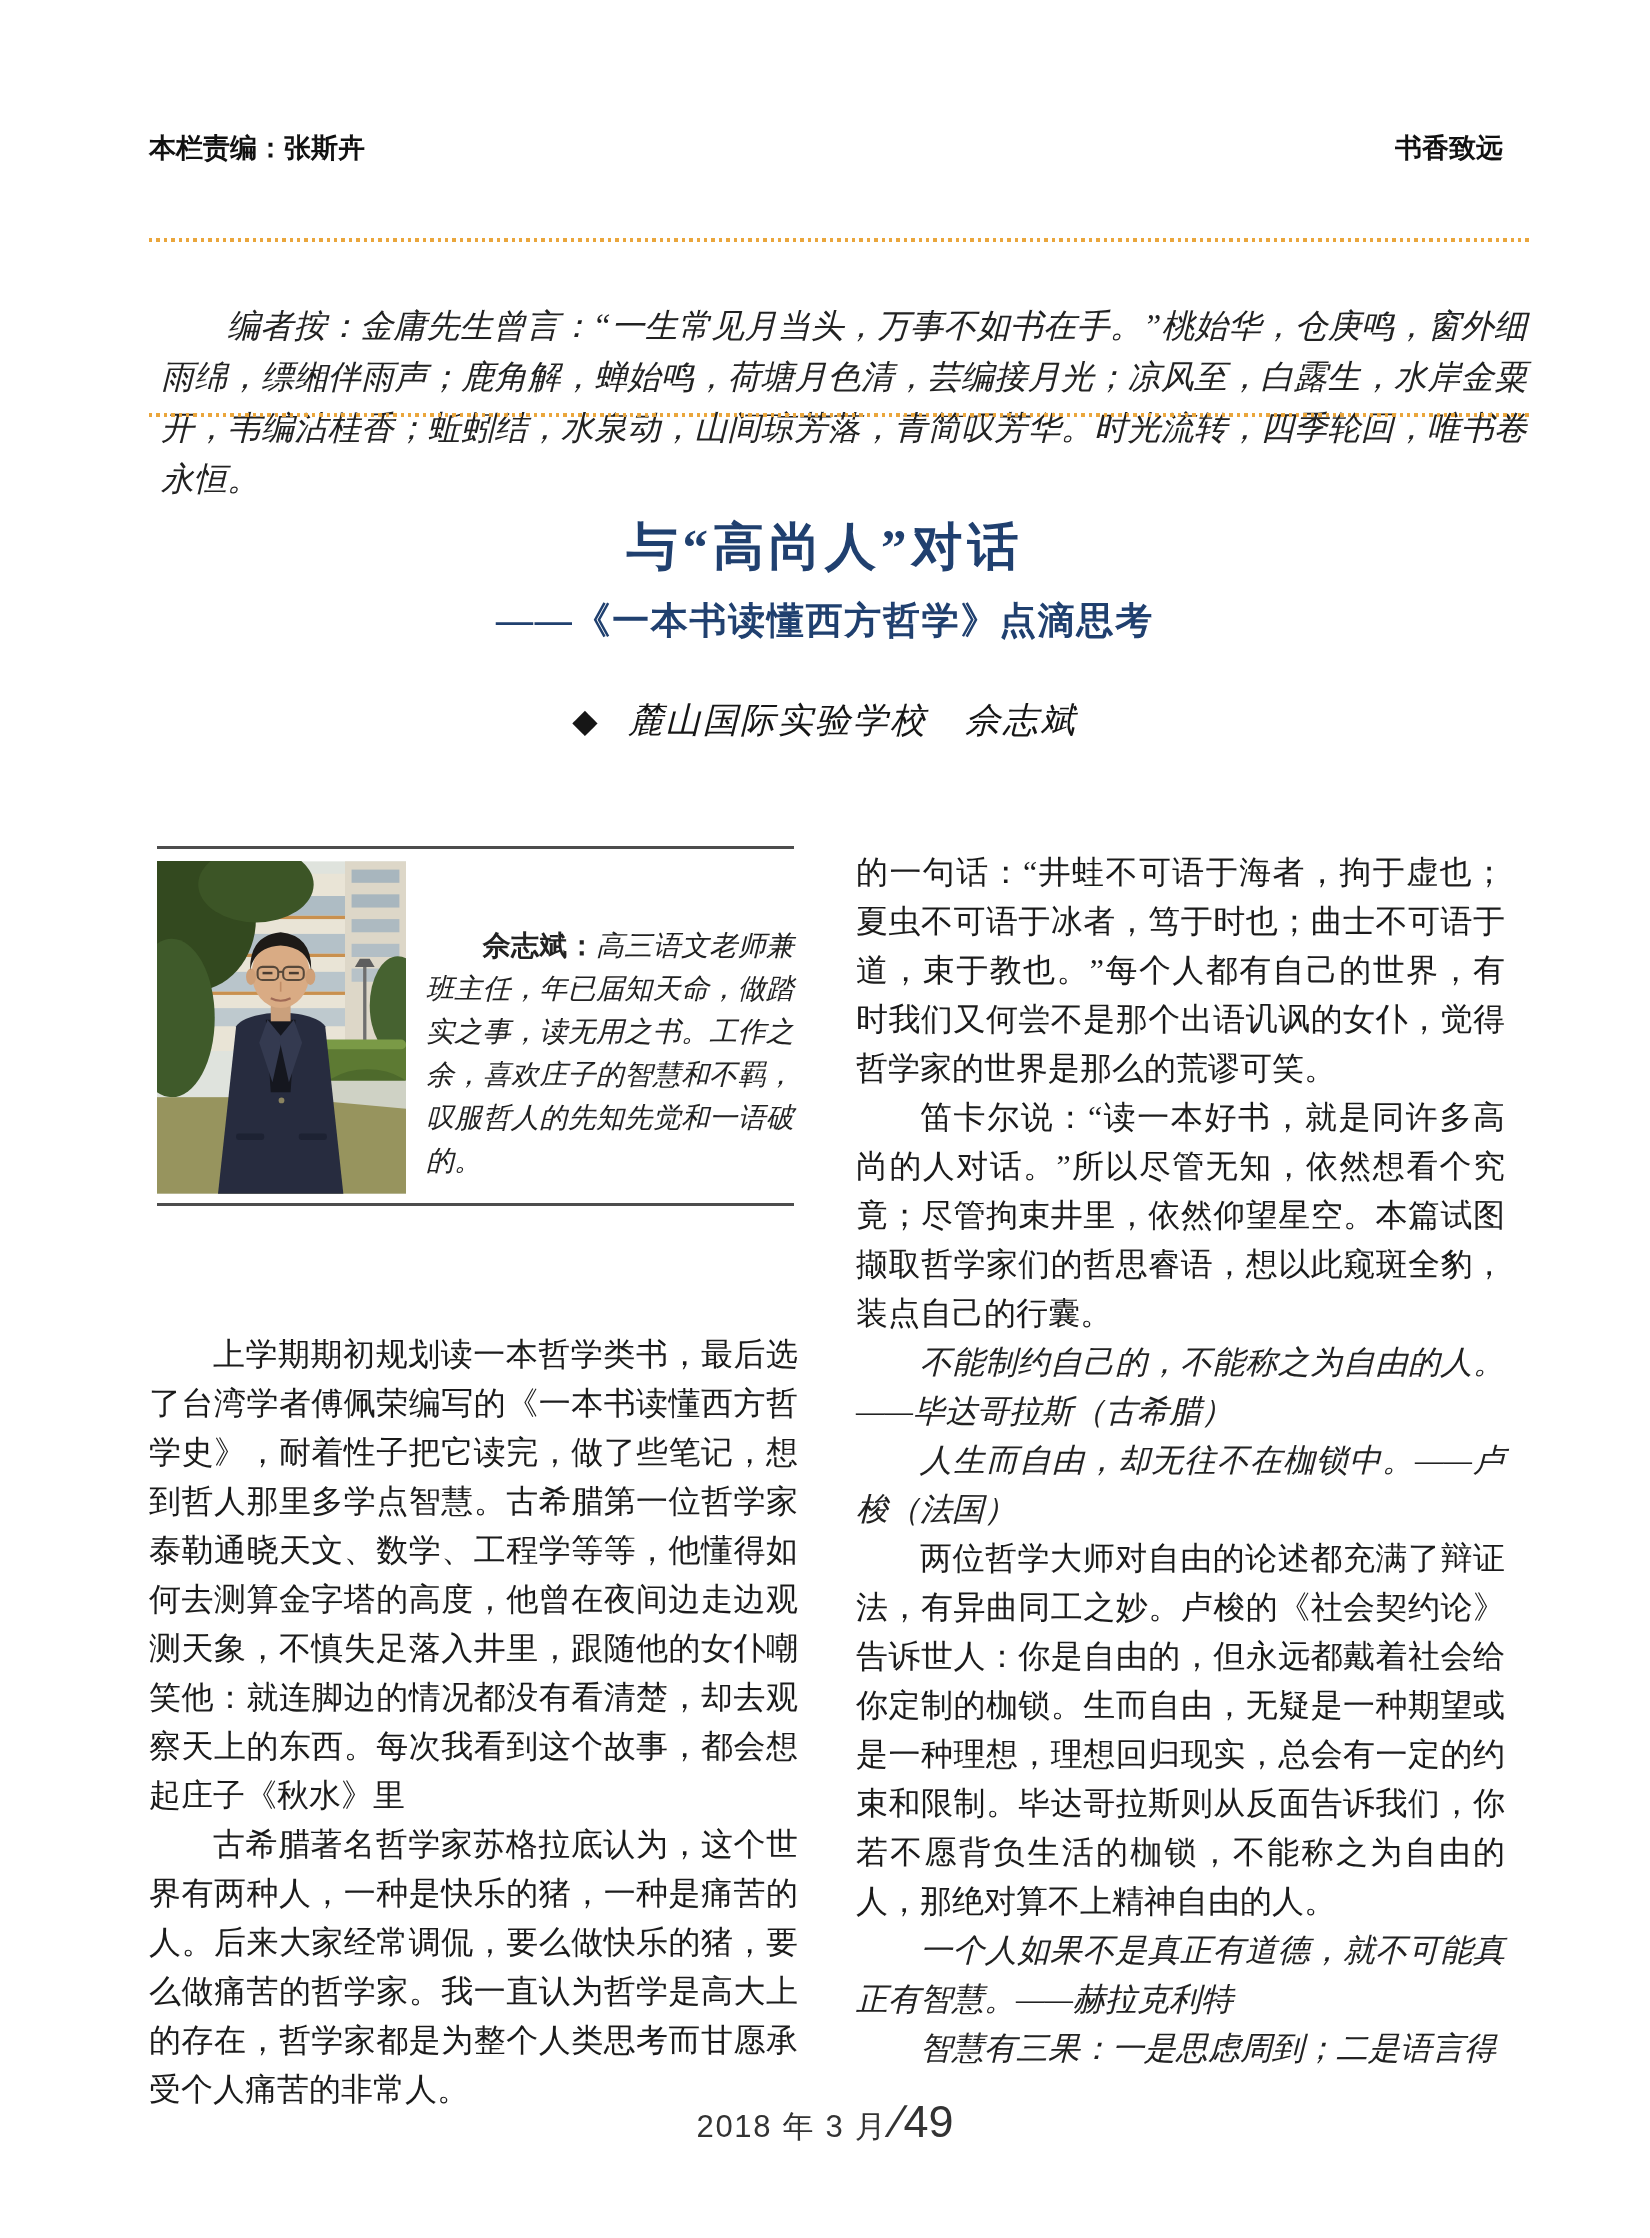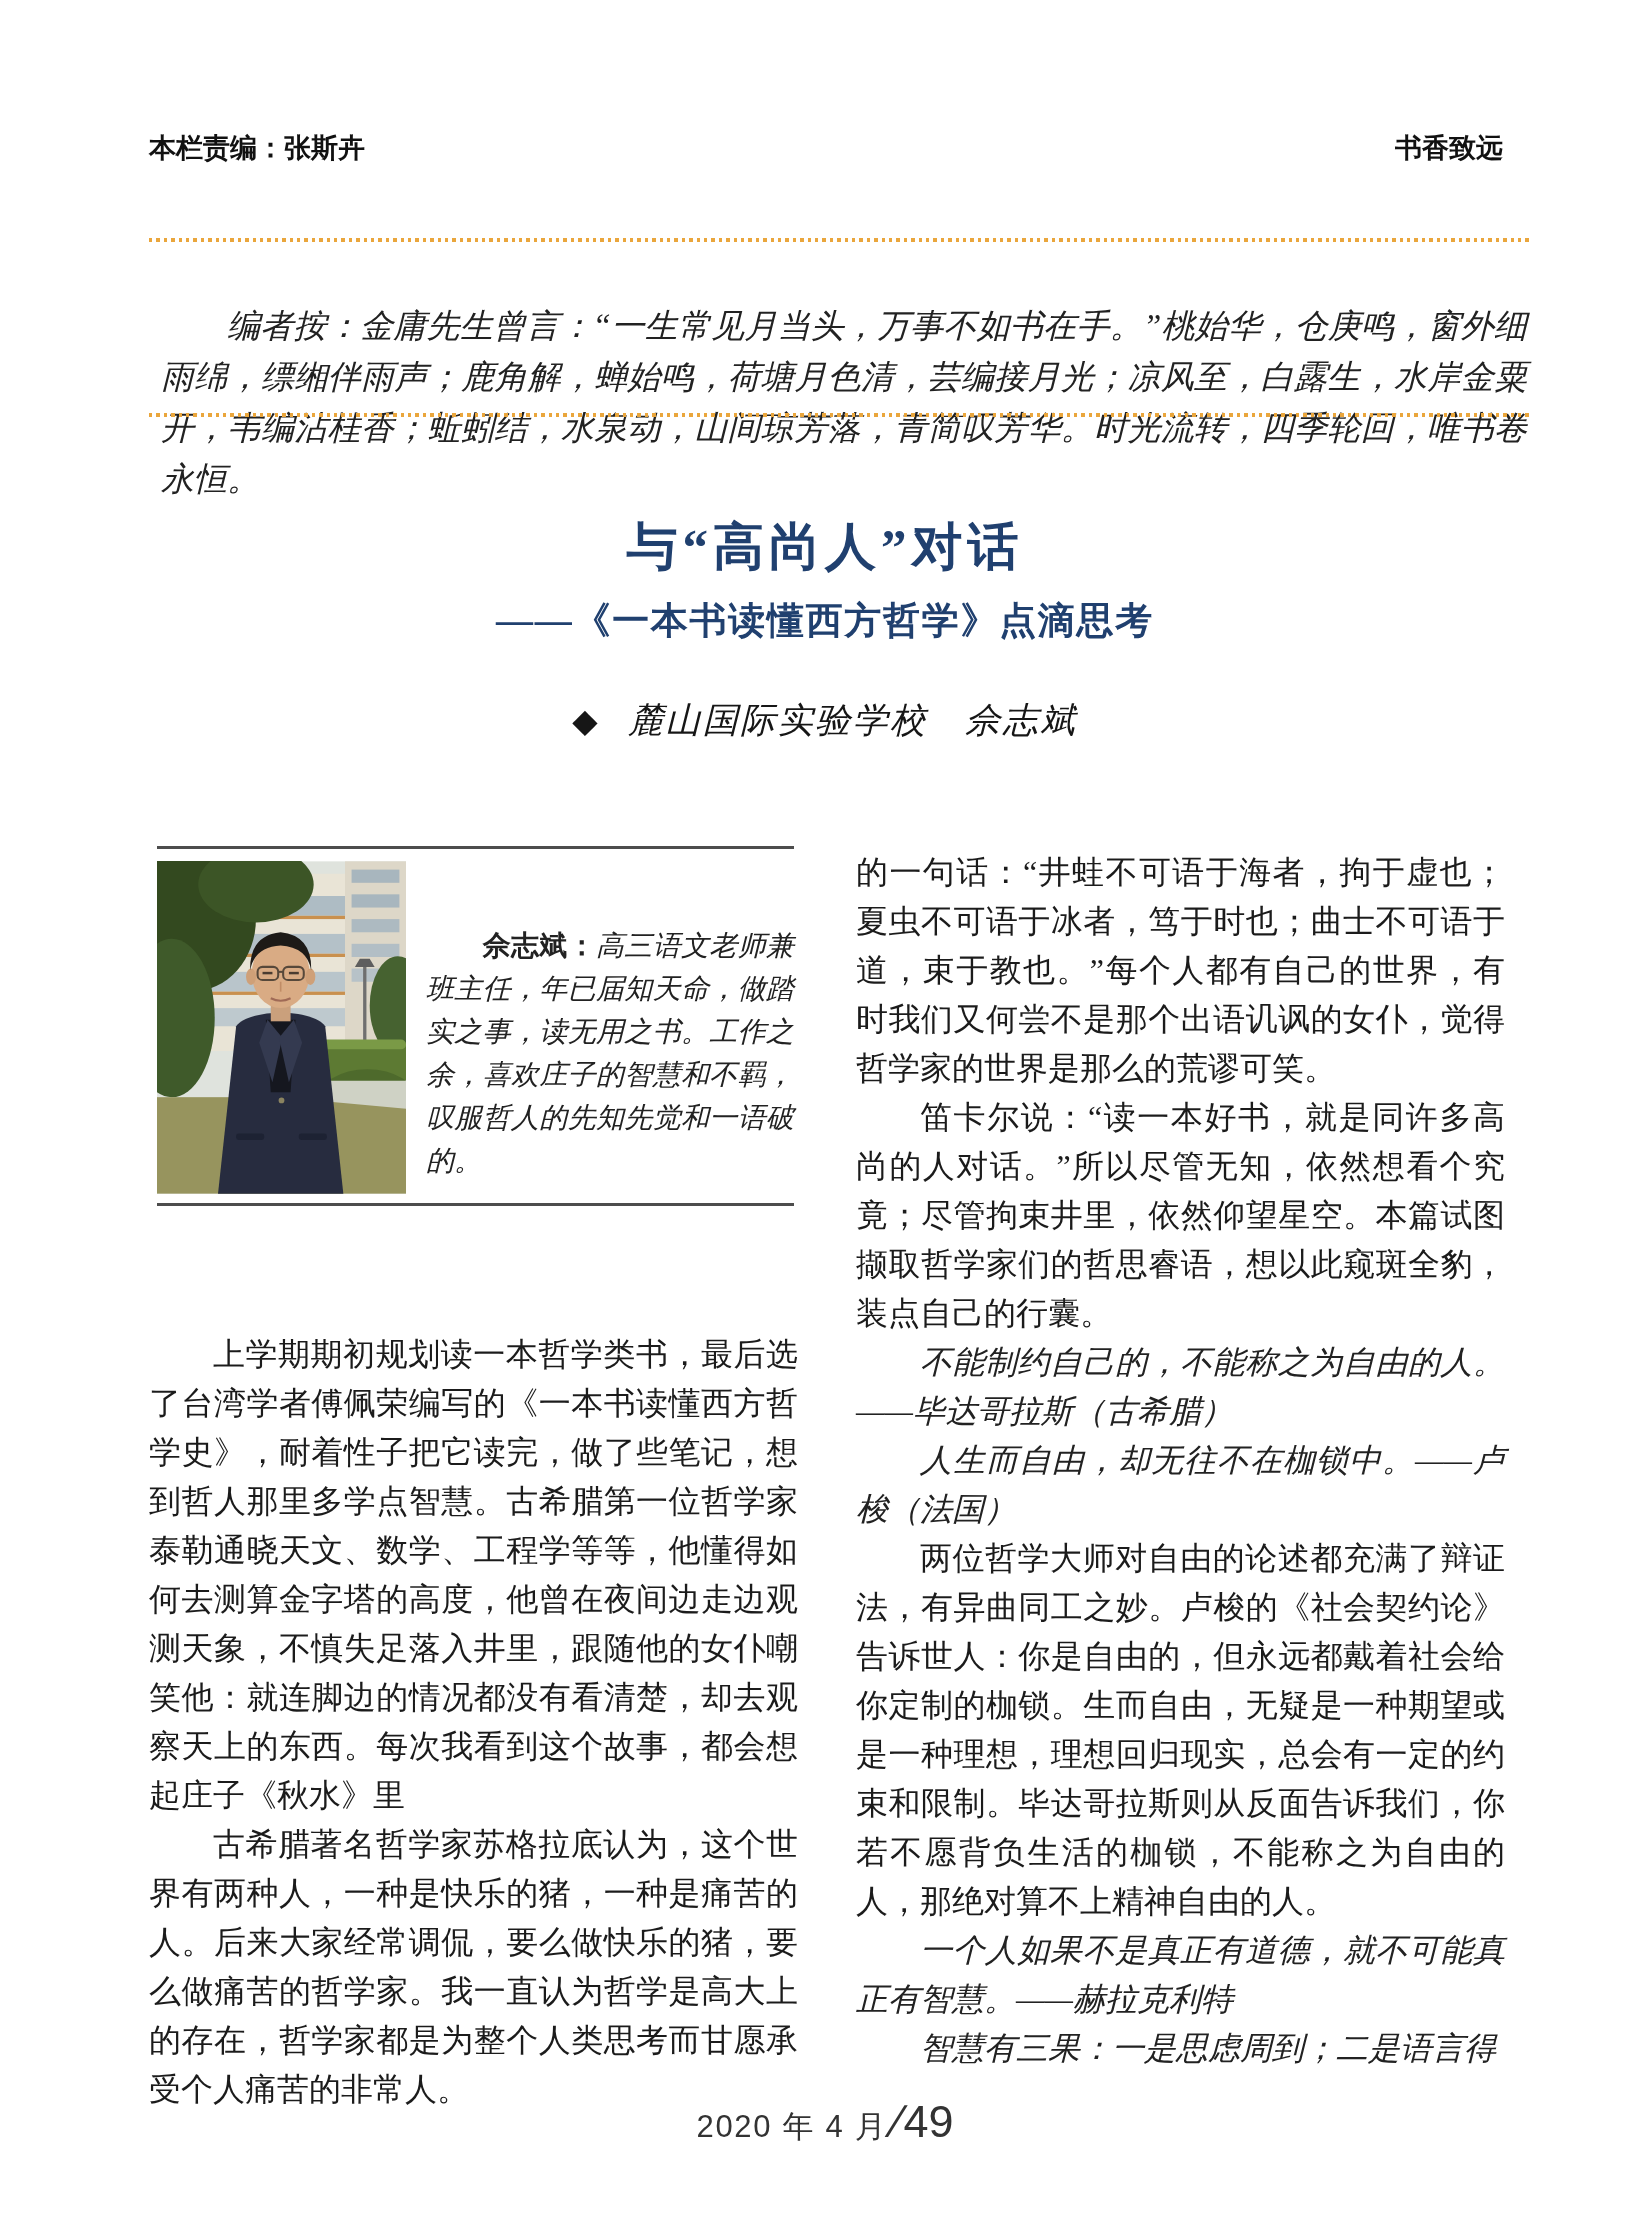--- a/index.html
+++ b/index.html
@@ -167,17 +167,17 @@
   <p>的一句话：“井蛙不可语于海者，拘于虚也；夏虫不可语于冰者，笃于时也；曲士不可语于道，束于教也。”每个人都有自己的世界，有时我们又何尝不是那个出语讥讽的女仆，觉得哲学家的世界是那么的荒谬可笑。</p>
   <p class="ind">笛卡尔说：“读一本好书，就是同许多高尚的人对话。”所以尽管无知，依然想看个究竟；尽管拘束井里，依然仰望星空。本篇试图撷取哲学家们的哲思睿语，想以此窥斑全豹，装点自己的行囊。</p>
   <p class="ind kai">不能制约自己的，不能称之为自由的人。——毕达哥拉斯（古希腊）</p>
   <p class="ind kai">人生而自由，却无往不在枷锁中。——卢梭（法国）</p>
   <p class="ind">两位哲学大师对自由的论述都充满了辩证法，有异曲同工之妙。卢梭的《社会契约论》告诉世人：你是自由的，但永远都戴着社会给你定制的枷锁。生而自由，无疑是一种期望或是一种理想，理想回归现实，总会有一定的约束和限制。毕达哥拉斯则从反面告诉我们，你若不愿背负生活的枷锁，不能称之为自由的人，那绝对算不上精神自由的人。</p>
   <p class="ind kai">一个人如果不是真正有道德，就不可能真正有智慧。——赫拉克利特</p>
   <p class="ind kai">智慧有三果：一是思虑周到；二是语言得</p>
 </div>
 
 <div class="footer">
-  <span class="fd">2020 年 4 月</span>
+  <span class="fd">2018 年 3 月</span>
   <span class="fs">∕</span>
   <span class="fp">49</span>
 </div>
 
 
 </body></html>

